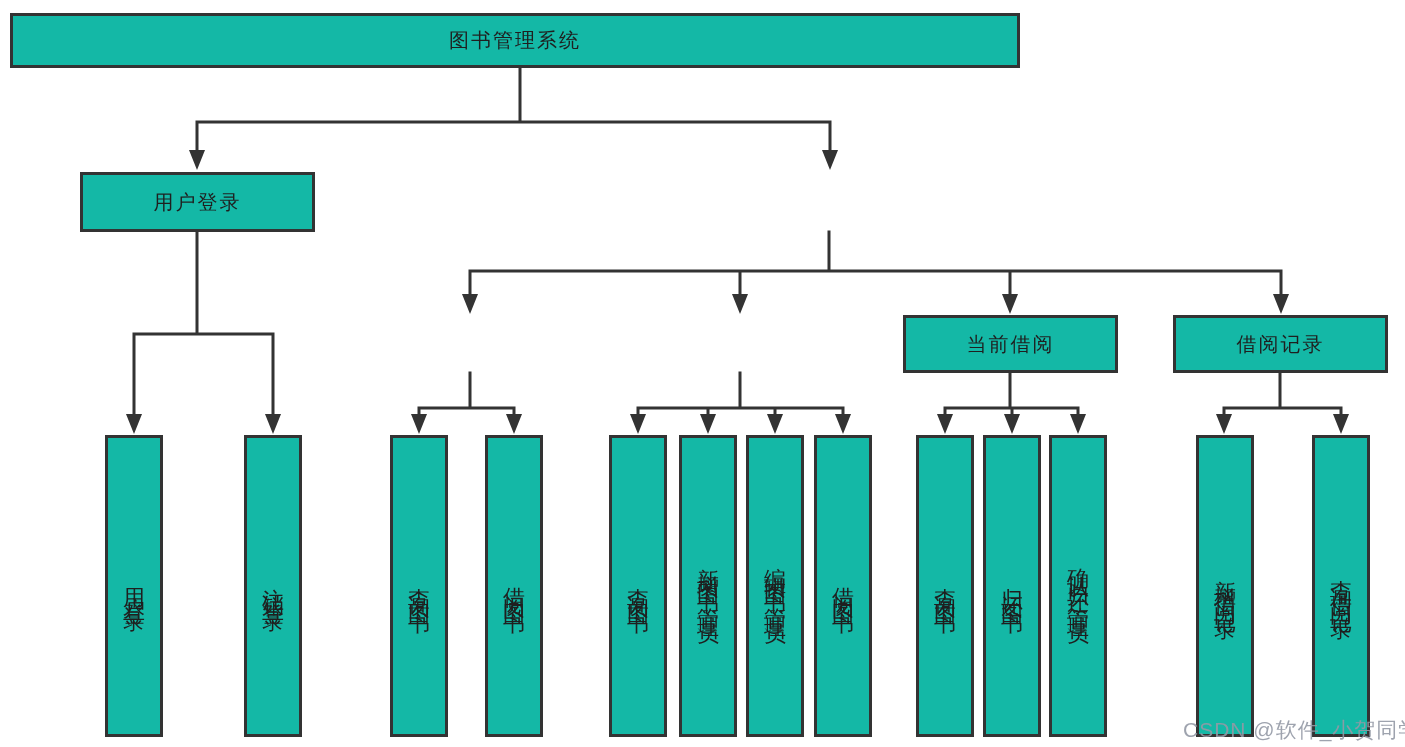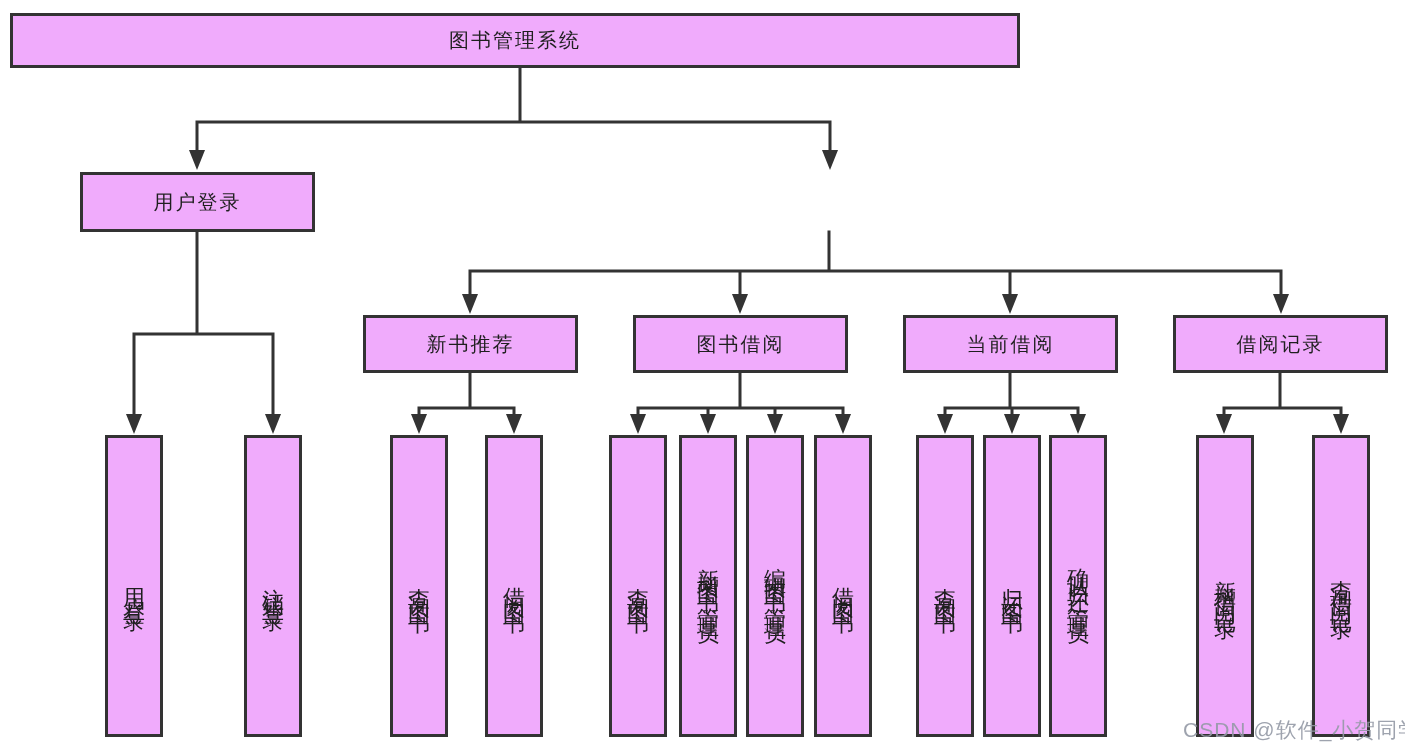--- a/index.html
+++ b/index.html
@@ -12,21 +12,21 @@
     color: #1f1f1f;
     overflow: hidden;
   }
   svg.connectors {
     position: absolute;
     left: 0; top: 0;
     width: 1405px; height: 747px;
   }
   .node {
     position: absolute;
-    background: #f0abfc;
+    background: #14b8a6;
     border: 3px solid #333333;
     box-sizing: border-box;
     display: flex;
     align-items: center;
     justify-content: center;
     text-align: center;
   }
   .hnode { font-size: 20px; letter-spacing: 2px; white-space: nowrap; }
   .vnode { }
   .vnode .vtext {
@@ -121,22 +121,20 @@
 
       <polygon points="1216,414 1232,414 1224,434"></polygon>
       <polygon points="1333,414 1349,414 1341,434"></polygon>
     </g>
   </svg>
 
   <div class="node hnode" id="b-root">图书管理系统</div>
 
   <div class="node hnode" id="b-login">用户登录</div>
 
-  <div class="node hnode l3" id="b-recommend">新书推荐</div>
-  <div class="node hnode l3" id="b-borrow">图书借阅</div>
   <div class="node hnode l3" id="b-current">当前借阅</div>
   <div class="node hnode l3" id="b-records">借阅记录</div>
 
   <div class="node vnode l4" id="v-login">
     <span class="vtext">用户登录</span>
   </div>
   <div class="node vnode l4" id="v-logout">
     <span class="vtext">注销登录</span>
   </div>
 

